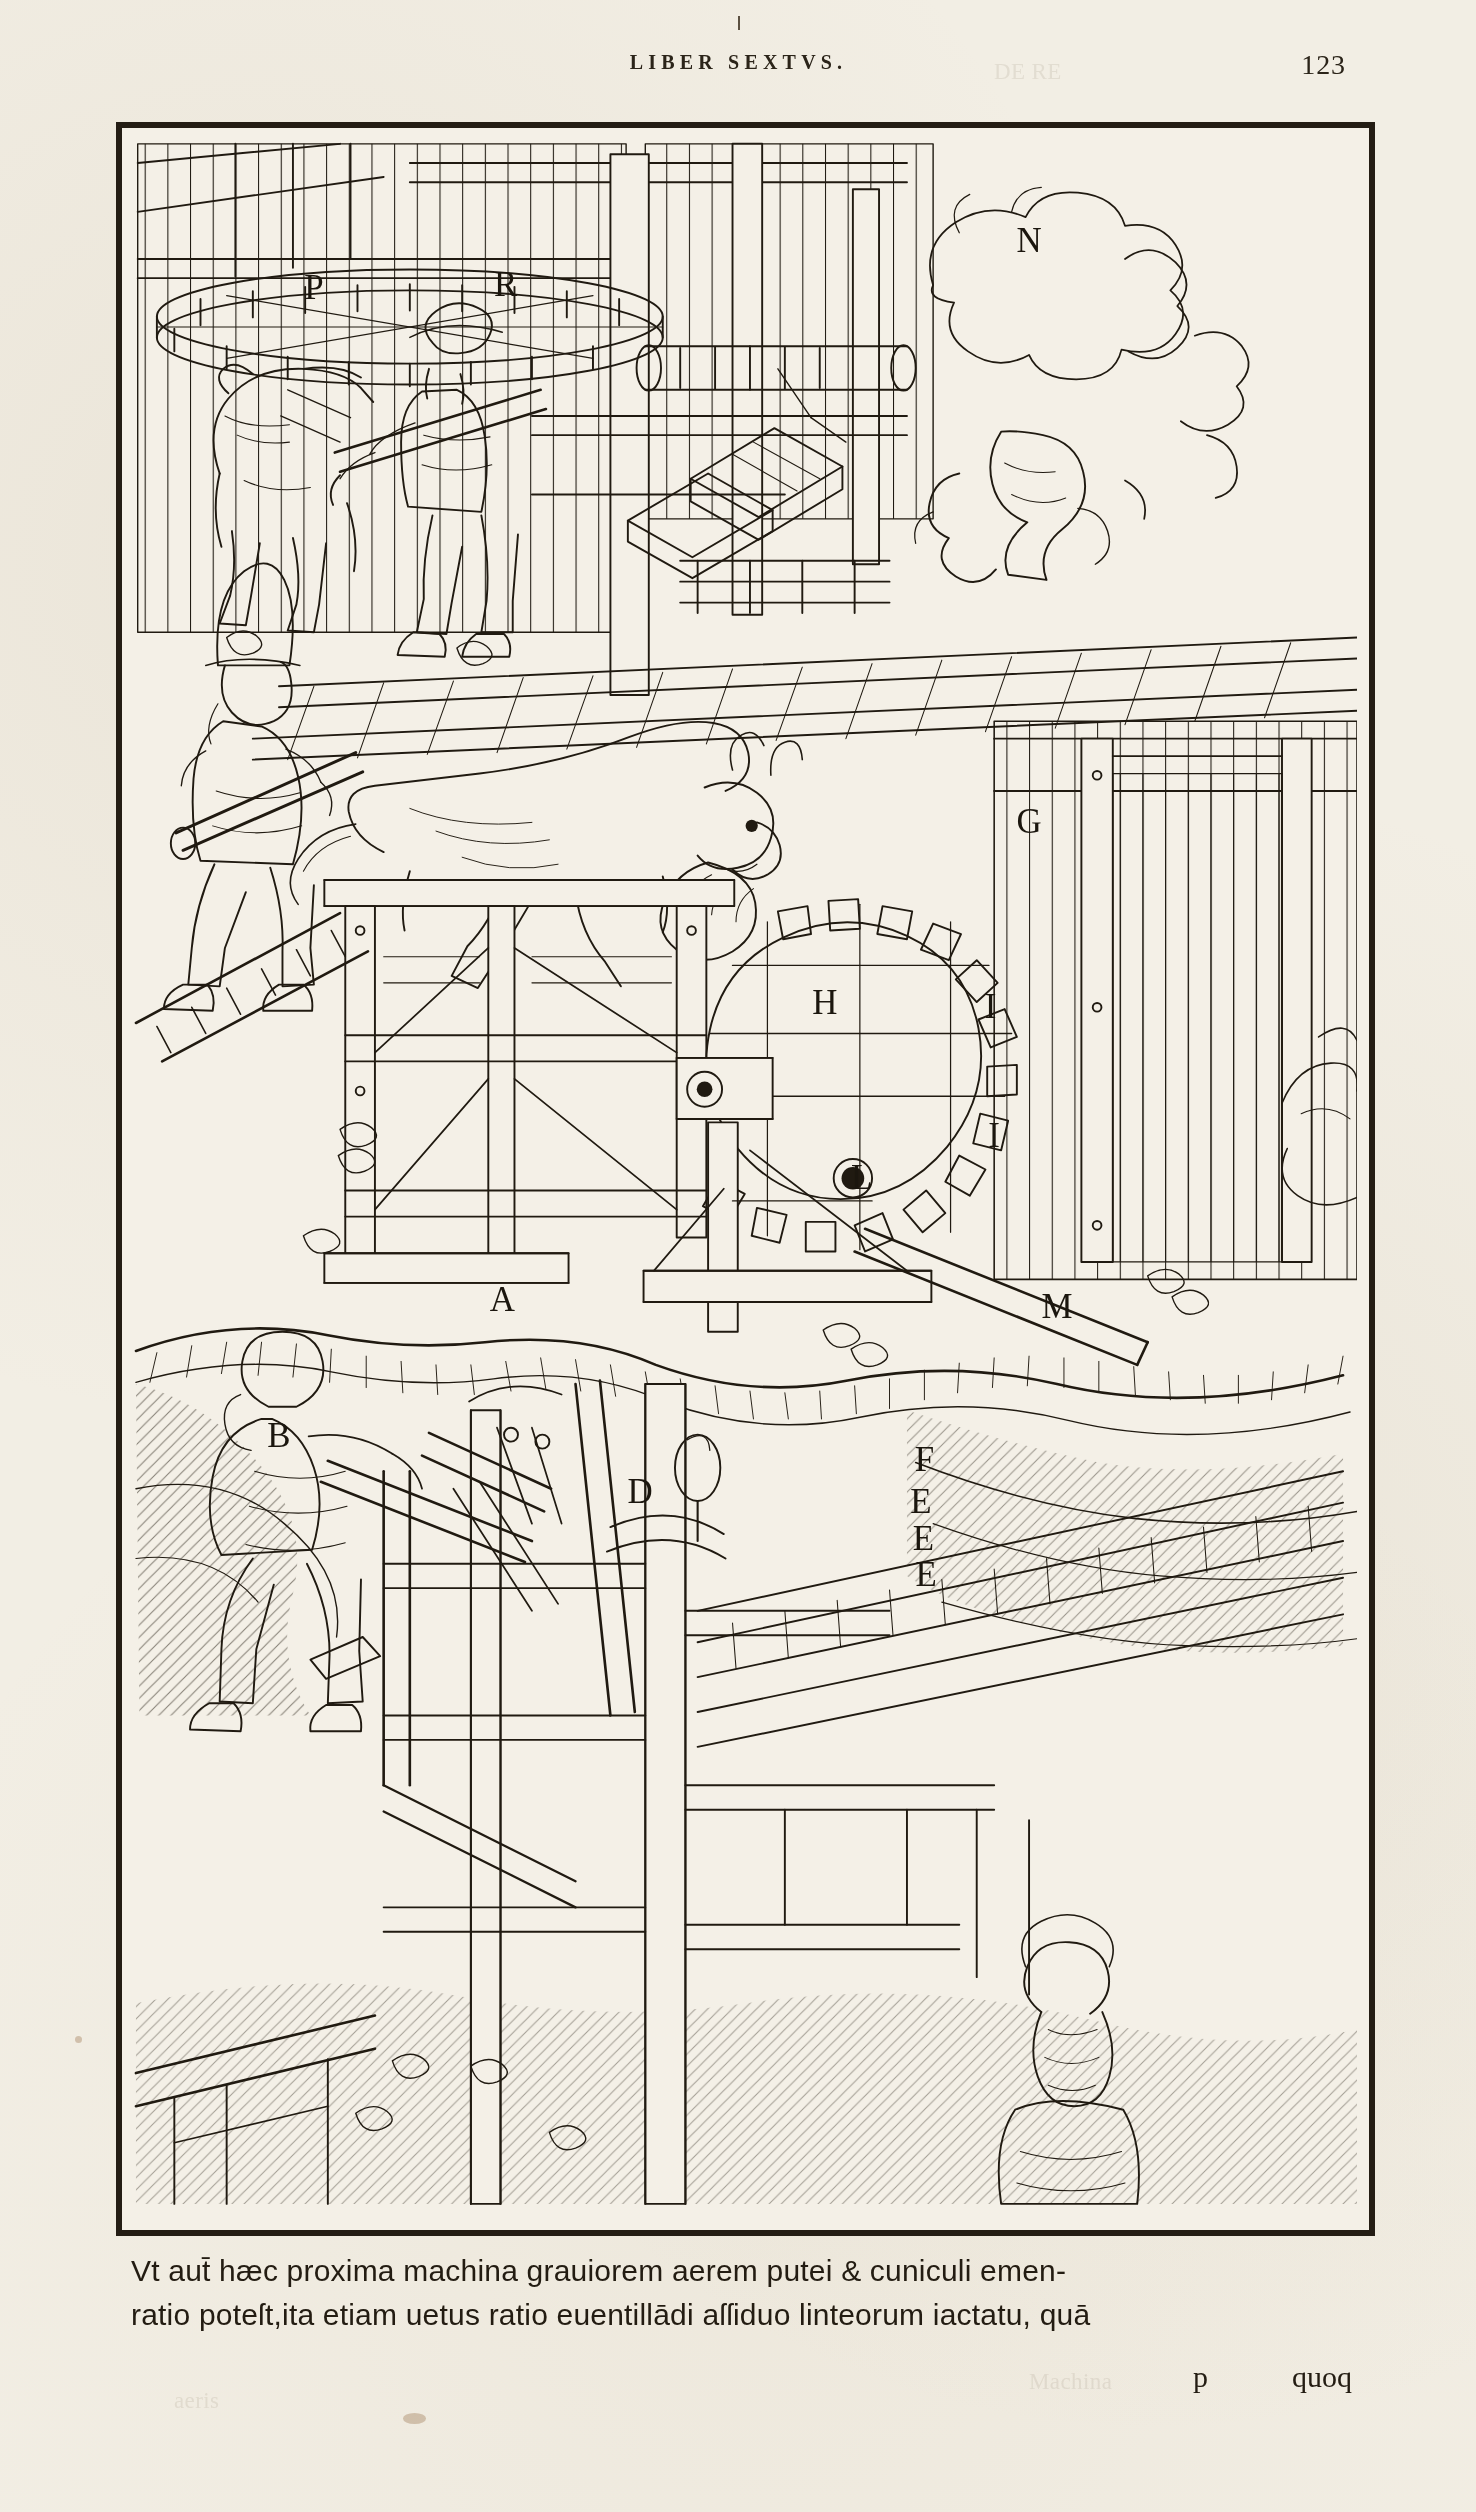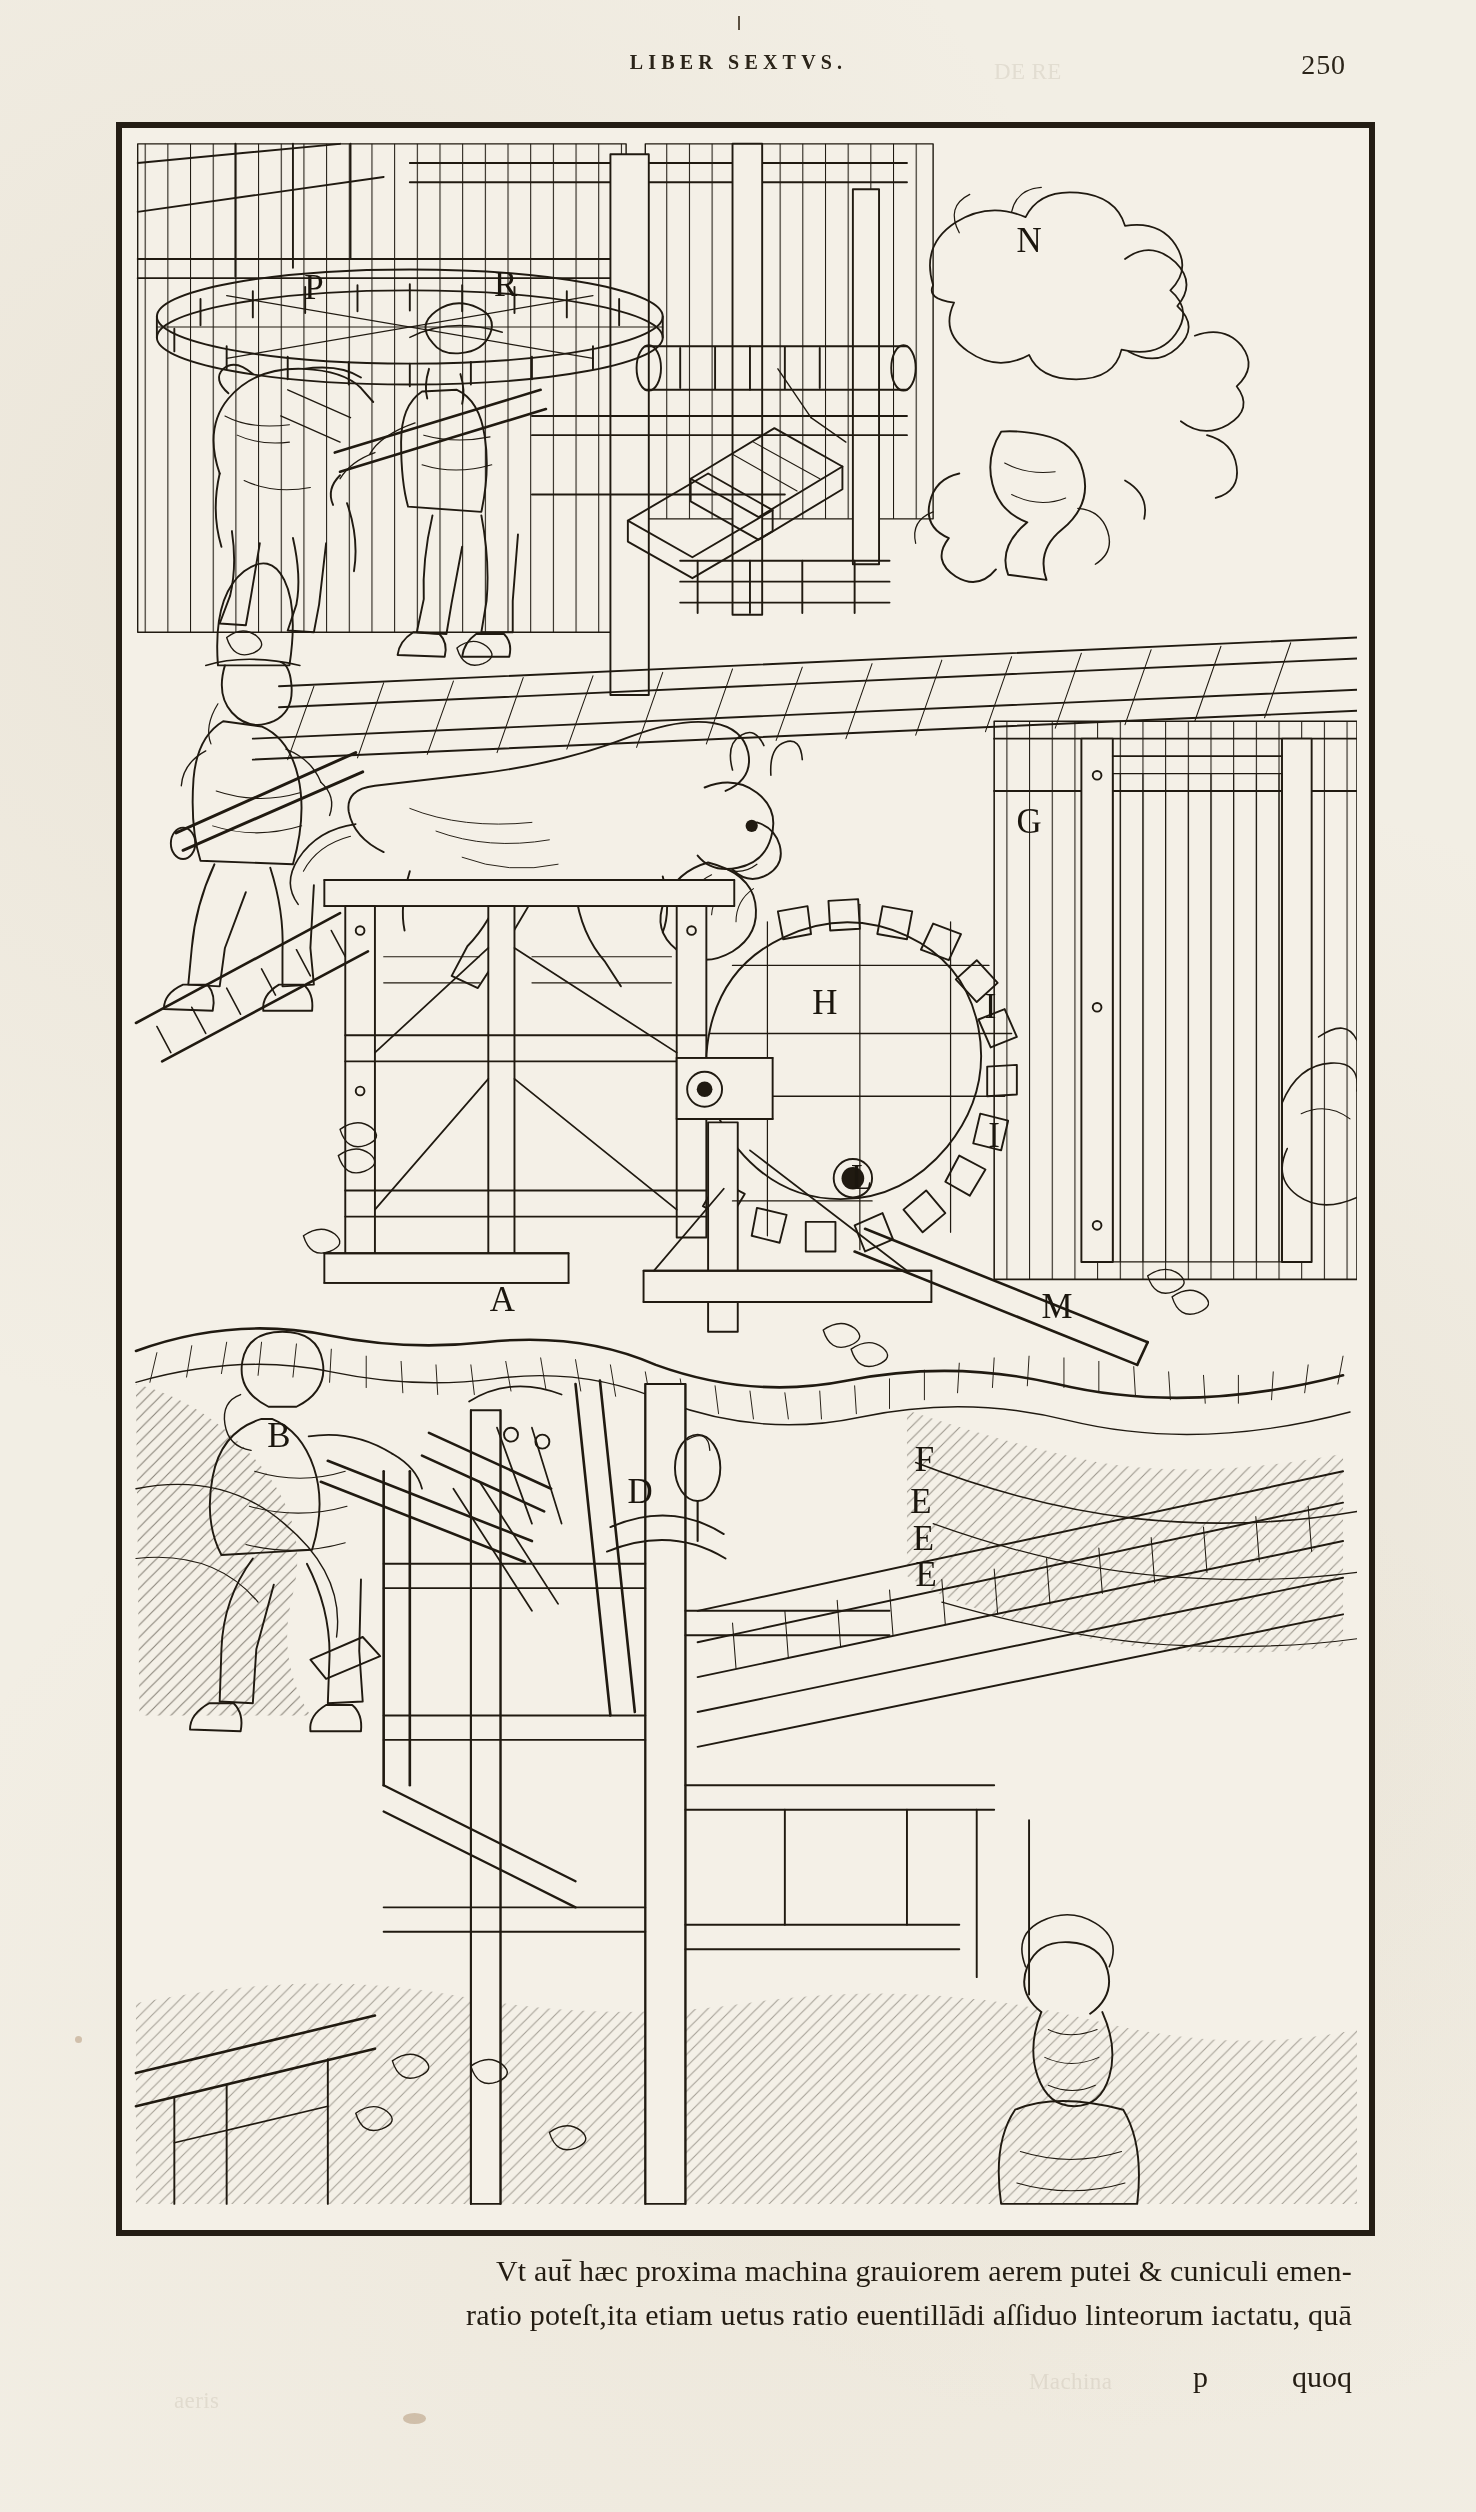--- a/index.html
+++ b/index.html
@@ -77,25 +77,24 @@
   }
   .plate svg { display: block; }
 
   
   .caption {
     position: absolute;
     left: 131px;
     top: 2249px;
     width: 1221px;
     color: #231c12;
-    font-family: Liberation Serif, serif;
+    font-family: Liberation Sans, sans-serif;
     font-size: 30px;
     line-height: 44px;
     letter-spacing: 0.2px;
-    text-align: right;
   }
   .caption .l2 { display: block; }
   .catchline {
     position: absolute;
     top: 2360px;
     left: 131px;
     width: 1221px;
     font-family: "Liberation Serif", serif;
     font-size: 30px;
     color: #231c12;
@@ -112,21 +111,21 @@
   }
 </style>
 </head>
 <body>
 
 <div class="page">
 
   <div class="tick"></div>
 
   <div class="running-head">LIBER SEXTVS.</div>
-  <div class="folio">250</div>
+  <div class="folio">123</div>
 
   <div class="bleed" style="left:994px;top:59px;">DE RE</div>
   <div class="bleed" style="left:1003px;top:951px;">METALLICA</div>
   <div class="bleed" style="left:1047px;top:1282px;">machina</div>
   <div class="bleed" style="left:1029px;top:1492px;">quoq̅</div>
   <div class="bleed" style="left:1073px;top:1736px;">spiritu</div>
   <div class="bleed" style="left:1029px;top:2369px;">Machina</div>
   <div class="bleed" style="left:174px;top:2388px;">aeris</div>
 
   <div class="speck" style="left:403px;top:2413px;width:23px;height:10.5px;"></div>

